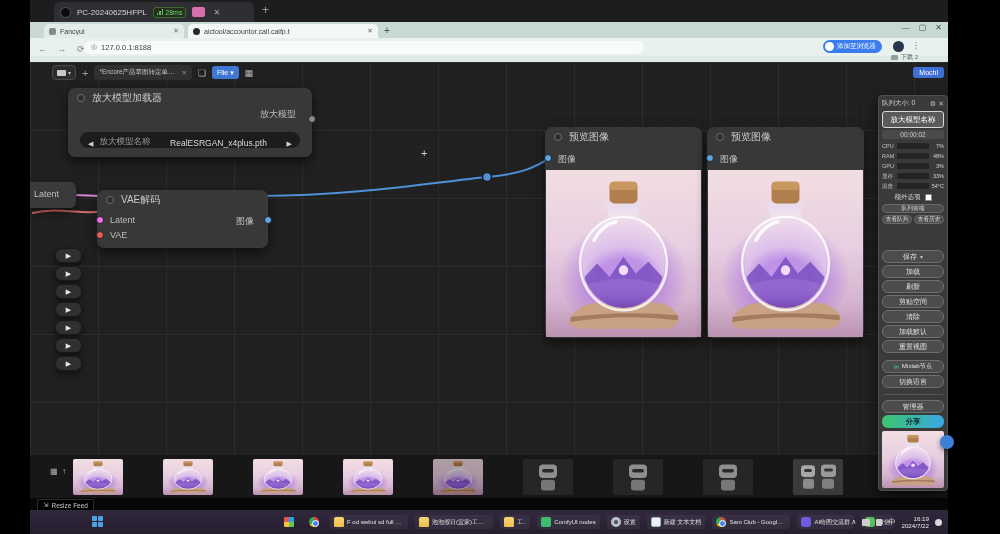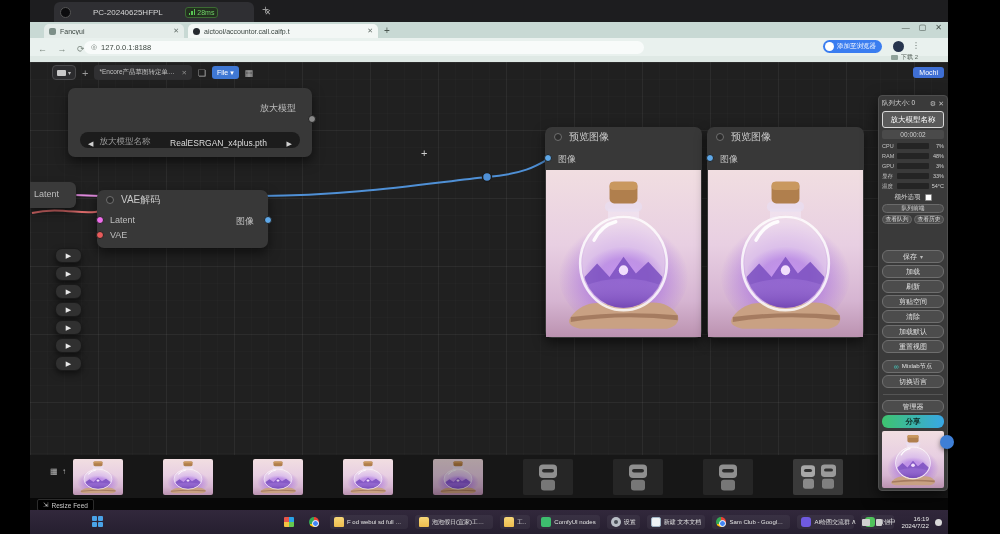--- a/index.html
+++ b/index.html
@@ -2,21 +2,21 @@
 <html><head>
 <meta charset="utf-8">
 <style>
   html,body{margin:0;padding:0;background:#000;}
   *{box-sizing:border-box;font-family:"Liberation Sans",sans-serif;}
   .stage{position:relative;width:1000px;height:534px;background:#000;overflow:hidden;}
   .screen{position:absolute;left:30px;top:0;width:918px;height:534px;}
 
   
   .remote-bar{position:absolute;left:0;top:0;width:918px;height:22px;background:#1d1d1f;}
-  .remote-tab{position:absolute;left:24px;top:2px;height:20px;width:200px;background:#2f2f33;border-radius:6px 6px 0 0;display:flex;align-items:center;gap:22px;padding:0 6px;}
+  .remote-tab{position:absolute;left:24px;top:2px;height:20px;width:200px;background:#2f2f33;border-radius:6px 6px 0 0;display:flex;align-items:center;gap:6px;padding:0 6px;}
   .remote-ico{width:11px;height:11px;border-radius:50%;background:#0c0c0e;border:1px solid #555;flex:0 0 auto;}
   .remote-title{font-size:8px;color:#d6d6d6;white-space:nowrap;}
   .lat-badge{display:flex;align-items:center;gap:2px;background:#23301f;border:1px solid #3c6b33;border-radius:3px;padding:0 3px;height:11px;}
   .lat-bars{display:flex;align-items:flex-end;gap:1px;height:6px;}
   .lat-bars i{display:block;width:1.5px;background:#58c553;}
   .lat-text{font-size:7px;color:#6fd167;}
   .pink-badge{width:13px;height:10px;border-radius:2px;background:#d86fae;}
   .remote-close{font-size:8px;color:#aaa;margin-left:2px;}
   .remote-plus{position:absolute;left:232px;top:3px;font-size:12px;color:#9a9a9a;}
 
@@ -297,21 +297,25 @@
       <span class="ws-save">❏</span>
       <div class="ws-file">
         <span>File</span>
         <span>▾</span>
       </div>
       <span class="ws-grid">▦</span>
     </div>
     <div class="mochi-btn">Mochi</div>
 
     <div class="node" style="left:38px;top:26px;width:244px;height:69px;">
-      <span class="plabel" style="right:16px;top:14px;">放大模型</span>
+      <div class="ntitle">
+        <span class="ndot"></span>
+        <span class="ntitle-t">放大模型加载器</span>
+      </div>
+      <span class="plabel" style="right:16px;top:20px;">放大模型</span>
       <span class="port" style="right:-4px;top:27px;background:#8a8a8a;"></span>
       <div class="widget" style="left:12px;right:12px;top:44px;align-items:flex-end;">
         <span class="warrow">◀</span>
         <span class="wlabel">放大模型名称</span>
         <span class="wvalue">RealESRGAN_x4plus.pth</span>
         <span class="warrow">▶</span>
       </div>
     </div>
 
     <div class="node" style="left:67px;top:104px;width:171px;height:58px;margin-top:24px;">

